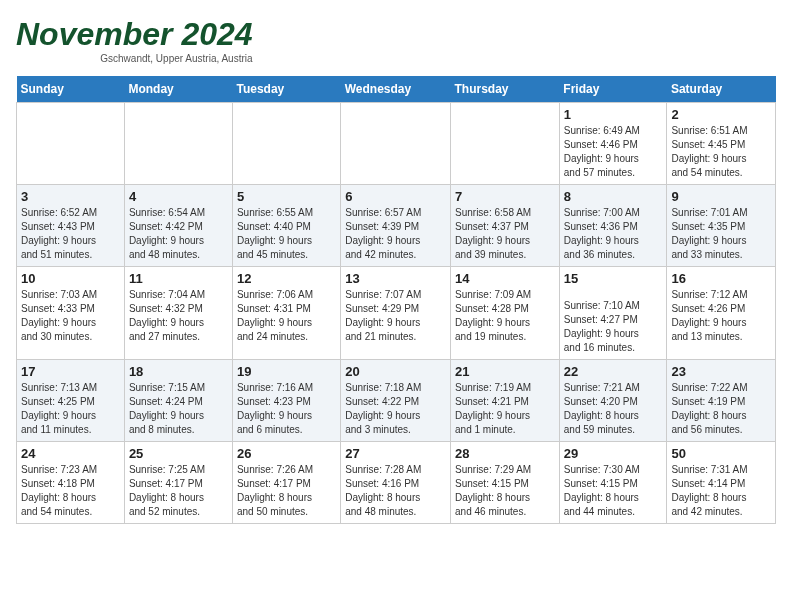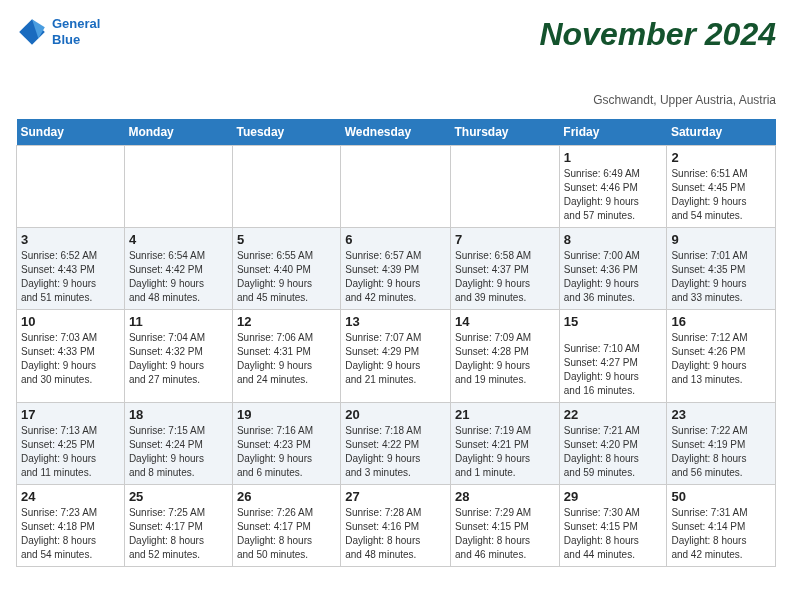--- a/index.html
+++ b/index.html
@@ -37,23 +37,22 @@
     .title-block {
       text-align: right;
     }
     .month-title {
       font-size: 32px;
       font-weight: bold;
       color: #14532d;
       font-style: italic;
     }
     .location {
-      font-size: 12px;
+      font-size: 10px;
       color: #555;
-      margin-top: 40px;
     }
     table {
       width: 100%;
       border-collapse: collapse;
       font-size: 11px;
       padding-left: 13px;
     }
     thead tr th {
       background: #2a7abf;
       color: #fff;
@@ -87,30 +86,20 @@
       line-height: 1.4;
     }
     .empty-cell {
       background: #fff !important;
     }
   </style>
 </head>
 <body>
 
 <div class="header">
-  <div class="logo">
-    <svg class="logo-icon" viewBox="0 0 40 40" xmlns="http://www.w3.org/2000/svg">
-      <polygon points="20,4 36,20 20,36 4,20" fill="#1a6bbf"></polygon>
-      <polygon points="20,4 36,14 28,28" fill="#4a9de0"></polygon>
-    </svg>
-    <div class="logo-text">
-      <div><span>General</span></div>
-      <div><span style="color:#1a6bbf;">Blue</span></div>
-    </div>
-  </div>
   <div class="title-block">
     <div class="month-title">November 2024</div>
     <div class="location">Gschwandt, Upper Austria, Austria</div>
   </div>
 </div>
 
 <table>
   <thead>
     <tr>
     <th>Sunday</th>

